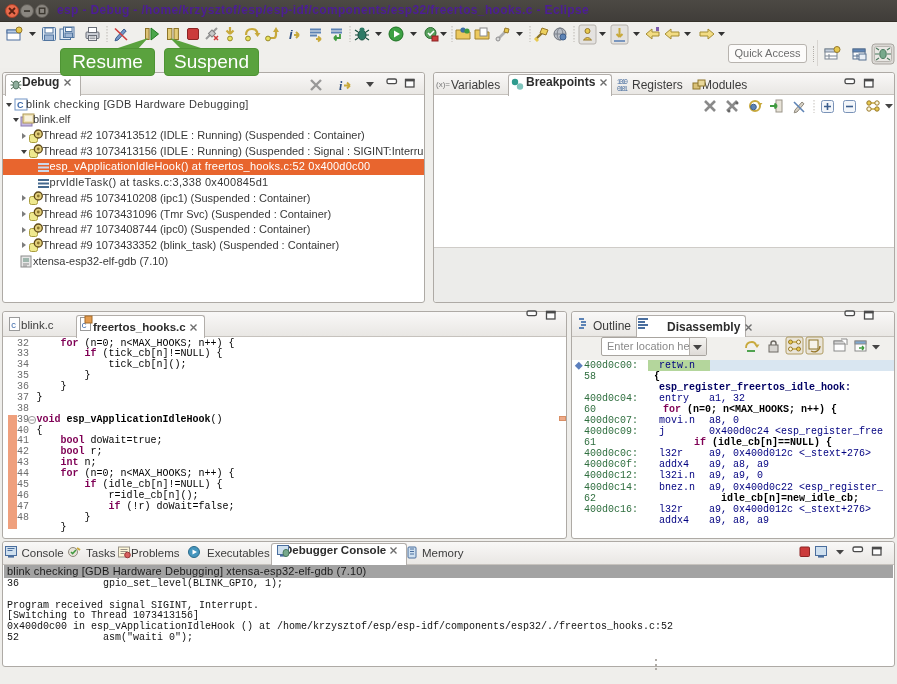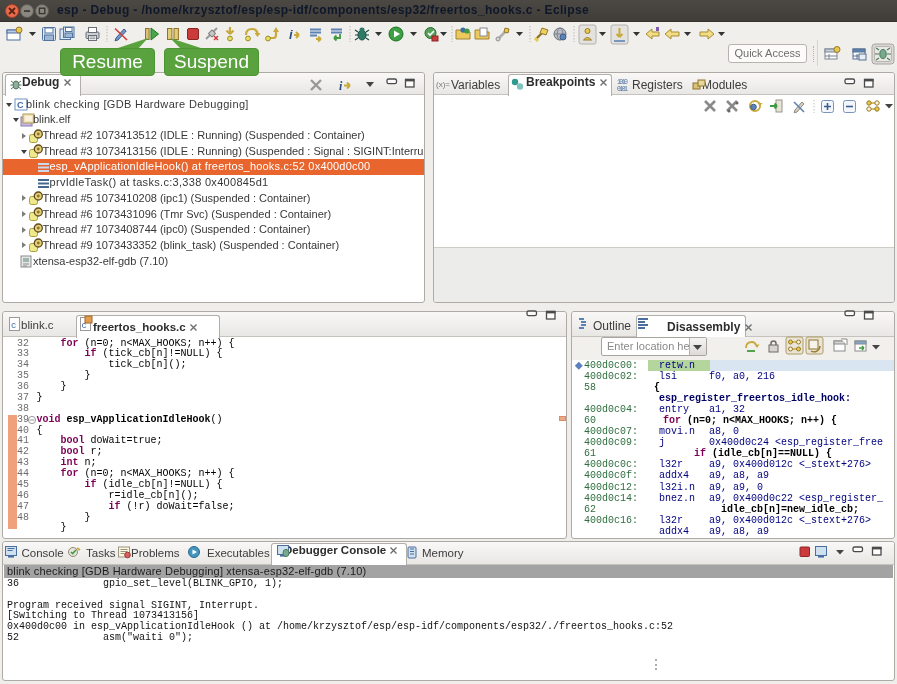--- a/index.html
+++ b/index.html
@@ -33,21 +33,21 @@
 
 <div class="a" style="left:0;top:0;width:897px;height:22px;background:linear-gradient(#4c4944,#403d39);border-bottom:1px solid #353129"></div>
 <svg width="60" height="22" style="left:0;top:0">
  <circle cx="12" cy="11" r="6.5" fill="#e96b4c" stroke="#aa4028"></circle>
  <path d="M9 8 L15 14 M15 8 L9 14" stroke="#5c2213" stroke-width="1.8"></path>
  <circle cx="27" cy="11" r="6.5" fill="#8a8680" stroke="#5f5b55"></circle>
  <rect x="24" y="10.2" width="6" height="1.7" fill="#3a362f"></rect>
  <circle cx="42" cy="11" r="6.5" fill="#8a8680" stroke="#5f5b55"></circle>
  <rect x="39.4" y="8.2" width="5.4" height="5.4" fill="none" stroke="#3a362f" stroke-width="1.4"></rect>
 </svg>
-<div class="a" style="left:57px;top:3px;font-size:12px;font-weight:bold;color:#0f172a;letter-spacing:.36px">esp - Debug - /home/krzysztof/esp/esp-idf/components/esp32/freertos_hooks.c - Eclipse</div>
+<div class="a" style="left:57px;top:3px;font-size:12px;font-weight:bold;color:#4c1d95;letter-spacing:.36px">esp - Debug - /home/krzysztof/esp/esp-idf/components/esp32/freertos_hooks.c - Eclipse</div>
 
 <div class="a" id="toolbar" style="left:0;top:22px;width:897px;height:46px;background:#f0efec"></div>
 
 <svg width="897" height="24" style="left:0;top:23px" font-family="Liberation Sans">
 
  <g transform="translate(6,3)">
       <rect x="1" y="4" width="13" height="10" fill="#fdfdfd" stroke="#4d6f9e"></rect>
       <rect x="1" y="4" width="13" height="3" fill="#b8cce4" stroke="#4d6f9e"></rect>
       <circle cx="13" cy="4" r="3" fill="#e7c94e" stroke="#97782a"></circle>
     </g>
@@ -362,21 +362,21 @@
         <path d="M1.5 1.5 L7.5 7.5 M7.5 1.5 L1.5 7.5" stroke="#6e6e6e" stroke-width="1.4"></path>
       </svg></div>
  <div class="tab t12" style="left:198px;top:5px">Registers</div>
  <div class="tab t12" style="left:268px;top:5px">Modules</div>
  <div class="a" style="left:0;right:0;top:174px;bottom:0;background:#ececea;border-top:1px solid #cfccc8;border-radius:0 0 3px 3px"></div>
 </div>
 
 <div class="panel" style="left:2px;top:311px;width:565px;height:228px">
  <div class="hdr" style="height:25px"></div>
  <div class="tab" style="left:18px;top:7px">blink.c</div>
- <div class="atab" style="left:73px;top:3px;width:144px;height:23px;line-height:22px"><span style="margin-left:16px">freertos_hooks.c</span> <svg class="xs" width="9" height="9">
+ <div class="atab" style="left:73px;top:3px;width:129px;height:23px;line-height:22px"><span style="margin-left:16px">freertos_hooks.c</span> <svg class="xs" width="9" height="9">
         <rect x="0.5" y="0.5" width="8" height="8" fill="none" stroke="#9a9a9a" stroke-width="0"></rect>
         <path d="M1.5 1.5 L7.5 7.5 M7.5 1.5 L1.5 7.5" stroke="#6e6e6e" stroke-width="1.4"></path>
       </svg></div>
  <div id="codearea" style="position:absolute;left:0;right:0;top:25px;bottom:0;overflow:hidden">
   <div class="a" style="left:4.5px;top:78px;width:9px;height:114px;background:#efa07d"></div>
   <div class="a mono" style="left:14px;top:1.6px;font-size:10px;line-height:10.87px;color:#6d6d6d">32
 33
 34
 35
 36
@@ -430,25 +430,20 @@
   <div class="dr">
         <span class="a" style="left:76px;top:0;width:62px;height:11px;background:#b4d69c"></span>
         <span class="a" style="left:138px;top:0;right:0;height:11px;background:#d9e6f1"></span>
         <svg style="left:3px;top:2px" width="8" height="8">
           <rect x="1" y="1" width="5.6" height="5.6" fill="#5c7fbd" transform="rotate(45 3.8 3.8)"></rect>
         </svg>
         <span class="da">400d0c00:</span>
         <span class="dm">retw.n</span>
       </div>
   <div class="dr">
-        <span class="da">400d0c02:</span>
-        <span class="dm">lsi</span>
-        <span class="dop">f0, a0, 216</span>
-      </div>
-  <div class="dr">
         <span class="da">58</span>
         <span class="dsrc" style="left:82px">{</span>
       </div>
   <div class="dr">
         <span class="dlbl" style="left:87px">esp_register_freertos_idle_hook:</span>
       </div>
   <div class="dr">
         <span class="da">400d0c04:</span>
         <span class="dm">entry</span>
         <span class="dop">a1, 32</span>
@@ -500,21 +495,21 @@
         <span class="dm">l32r</span>
         <span class="dop">a9, 0x400d012c &lt;_stext+276&gt;</span>
       </div>
   <div class="dr">
         <span class="dm">addx4</span>
         <span class="dop">a9, a8, a9</span>
       </div>
  </div>
 </div>
 
-<div class="panel" style="left:2px;top:541px;width:893px;height:140px">
+<div class="panel" style="left:2px;top:541px;width:893px;height:126px">
  <div class="hdr" style="height:23px"></div>
  <div class="tab" style="left:18.5px;top:5px">Console</div>
  <div class="tab" style="left:83px;top:5px">Tasks</div>
  <div class="tab" style="left:128px;top:5px">Problems</div>
  <div class="tab" style="left:204px;top:5px">Executables</div>
  <div class="atab" style="left:268px;top:1px;width:136px;height:23px"><span style="margin-left:12px">Debugger Console</span> <svg class="xs" width="9" height="9">
         <rect x="0.5" y="0.5" width="8" height="8" fill="none" stroke="#9a9a9a" stroke-width="0"></rect>
         <path d="M1.5 1.5 L7.5 7.5 M7.5 1.5 L1.5 7.5" stroke="#6e6e6e" stroke-width="1.4"></path>
       </svg></div>
  <div class="tab" style="left:419px;top:5px">Memory</div>

